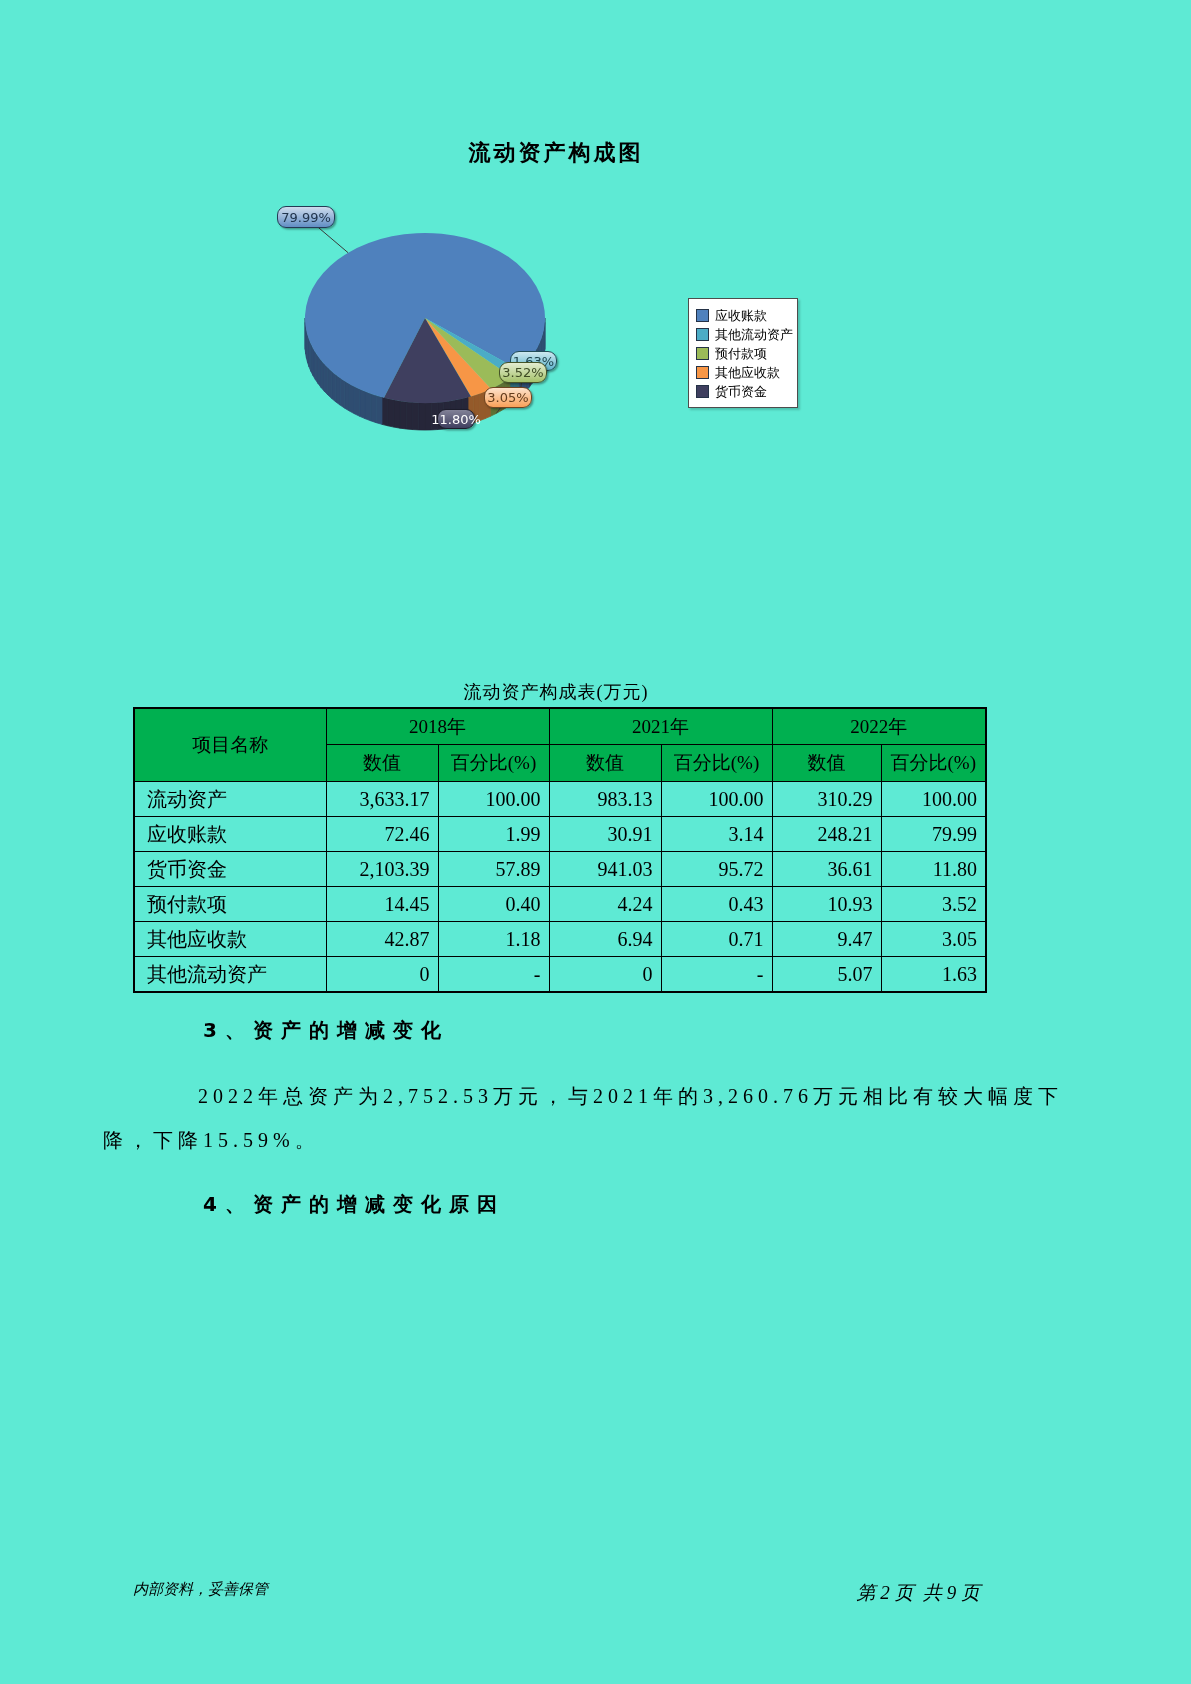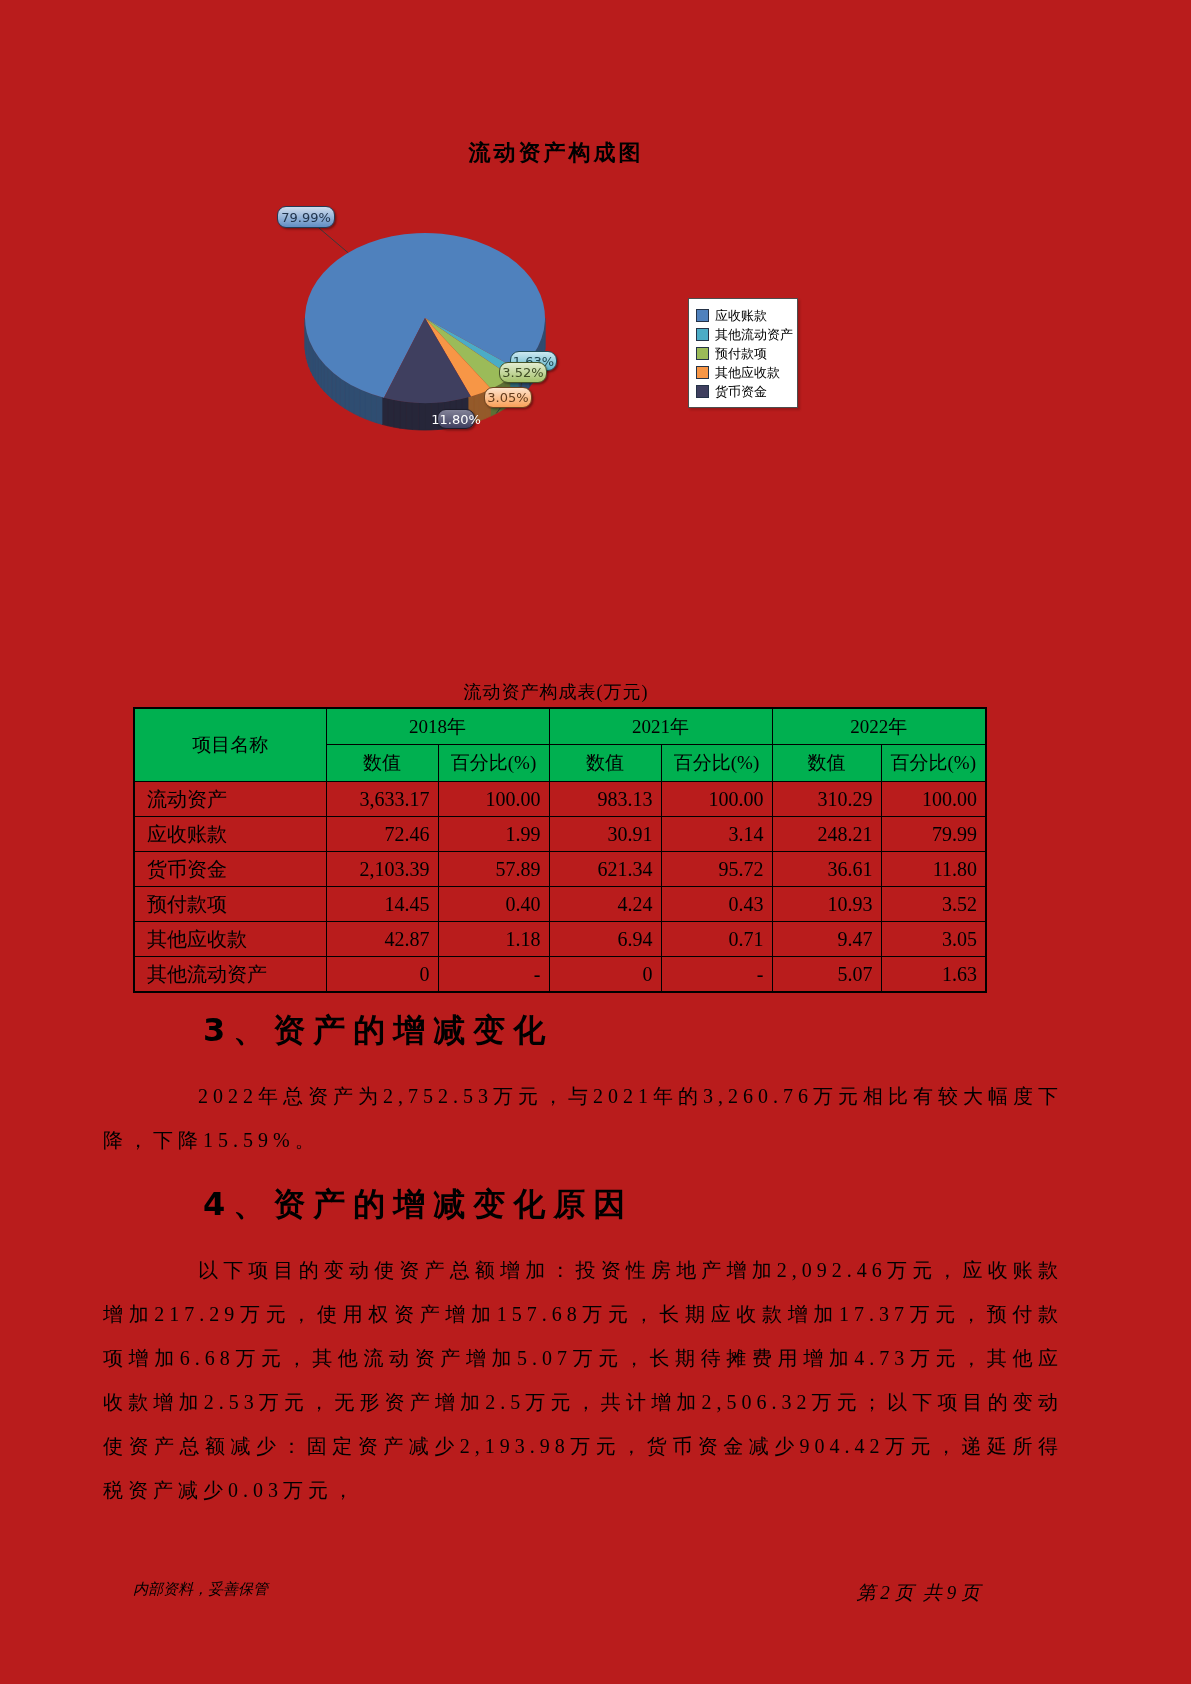--- a/index.html
+++ b/index.html
@@ -1,17 +1,17 @@
 <!DOCTYPE html>
 <html><head>
 <meta charset="utf-8">
 <style>
   html,body{margin:0;padding:0;background:#ffffff;}
   .page{
-    position:relative;width:1191px;height:1684px;margin:0 auto;background:#b91c1c;
+    position:relative;width:1191px;height:1684px;margin:0 auto;background:#5eead4;
     font-family:"Liberation Serif","DejaVu Serif",serif;color:#000;overflow:hidden;
   }
   .chart-title{
     position:absolute;top:138px;left:0;width:1112px;text-align:center;
     font-family:"DejaVu Sans","Liberation Sans",sans-serif;font-weight:bold;
     font-size:22px;letter-spacing:3px;
   }
   #chart-svg{position:absolute;left:0;top:95px;}
   .legend-box{
     position:absolute;left:688px;top:298px;width:110px;height:110px;box-sizing:border-box;
@@ -40,21 +40,21 @@
   .data-table th,.data-table td{border:1px solid #000;overflow:hidden;padding:0;}
   .data-table th{background:#00b050;font-weight:normal;text-align:center;font-size:19px;}
   .data-table thead tr.hr1 th{height:35px;}
   .data-table thead tr.hr2 th{height:36px;font-family:Liberation Serif, serif;}
   .data-table td{height:34px;}
   .data-table td.name{text-align:left;padding-left:12px;}
   .data-table td.num{text-align:right;padding-right:8px;}
   .sections{position:absolute;left:103px;top:1010px;width:960px;}
   .sec-heading{
     font-family:"DejaVu Sans","Liberation Sans",sans-serif;font-weight:bold;
-    font-size:32px;letter-spacing:8px;line-height:40px;margin:0 0 0 100px;
+    font-size:20px;letter-spacing:8px;line-height:40px;margin:0 0 0 100px;
   }
   .sec-heading.second{margin-top:22px;}
   .sec-para{
     margin:24px 0 0 0;font-size:20px;letter-spacing:5px;line-height:44px;
     text-align:justify;text-indent:95px;
   }
   .footer-left{position:absolute;left:133px;top:1580px;font-size:15px;font-style:italic;}
   .footer-right{position:absolute;right:211px;top:1580px;font-size:19px;white-space:pre;font-style:italic;}
 </style>
 </head>
@@ -204,21 +204,21 @@
           <td class="num">1.99</td>
           <td class="num">30.91</td>
           <td class="num">3.14</td>
           <td class="num">248.21</td>
           <td class="num">79.99</td>
         </tr>
         <tr>
           <td class="name">货币资金</td>
           <td class="num">2,103.39</td>
           <td class="num">57.89</td>
-          <td class="num">621.34</td>
+          <td class="num">941.03</td>
           <td class="num">95.72</td>
           <td class="num">36.61</td>
           <td class="num">11.80</td>
         </tr>
         <tr>
           <td class="name">预付款项</td>
           <td class="num">14.45</td>
           <td class="num">0.40</td>
           <td class="num">4.24</td>
           <td class="num">0.43</td>
@@ -243,21 +243,20 @@
           <td class="num">5.07</td>
           <td class="num">1.63</td>
         </tr>
       </tbody>
     </table>
 
   <div class="sections">
     <div class="sec-heading">3、资产的增减变化</div>
     <p class="sec-para">2022年总资产为2,752.53万元，与2021年的3,260.76万元相比有较大幅度下降，下降15.59%。</p>
     <div class="sec-heading second">4、资产的增减变化原因</div>
-    <p class="sec-para">以下项目的变动使资产总额增加：投资性房地产增加2,092.46万元，应收账款增加217.29万元，使用权资产增加157.68万元，长期应收款增加17.37万元，预付款项增加6.68万元，其他流动资产增加5.07万元，长期待摊费用增加4.73万元，其他应收款增加2.53万元，无形资产增加2.5万元，共计增加2,506.32万元；以下项目的变动使资产总额减少：固定资产减少2,193.98万元，货币资金减少904.42万元，递延所得税资产减少0.03万元，</p>
   </div>
 
   <div class="footer-left">内部资料，妥善保管</div>
   <div class="footer-right">第 2 页  共 9 页</div>
 
 <div class="pie-callout" style="left: 277px; top: 206px; width: 58px; height: 22px; background: linear-gradient(rgb(206, 220, 237), rgb(97, 142, 196)); border: 1px solid rgb(36, 58, 85); color: rgb(32, 52, 76);">79.99%</div>
     <div class="pie-callout" style="left: 510px; top: 351px; width: 47px; height: 20px; background: linear-gradient(rgb(205, 232, 239), rgb(93, 180, 204)); border: 1px solid rgb(34, 77, 89); color: rgb(30, 69, 79);">1.63%</div>
     <div class="pie-callout" style="left: 499px; top: 362px; width: 48px; height: 21px; background: linear-gradient(rgb(227, 236, 209), rgb(165, 194, 106)); border: 1px solid rgb(70, 84, 40); color: rgb(62, 75, 36);">3.52%</div>
     <div class="pie-callout" style="left: 484px; top: 387px; width: 48px; height: 21px; background: linear-gradient(rgb(253, 226, 203), rgb(248, 161, 89)); border: 1px solid rgb(111, 68, 32); color: rgb(99, 60, 28);">3.05%</div>
     <div class="pie-callout" style="left: 437px; top: 409px; width: 38px; height: 20px; background: linear-gradient(rgb(130, 130, 151), rgb(63, 63, 95)); border: 1px solid rgb(28, 28, 43); color: rgb(255, 255, 255);">11.80%</div>

